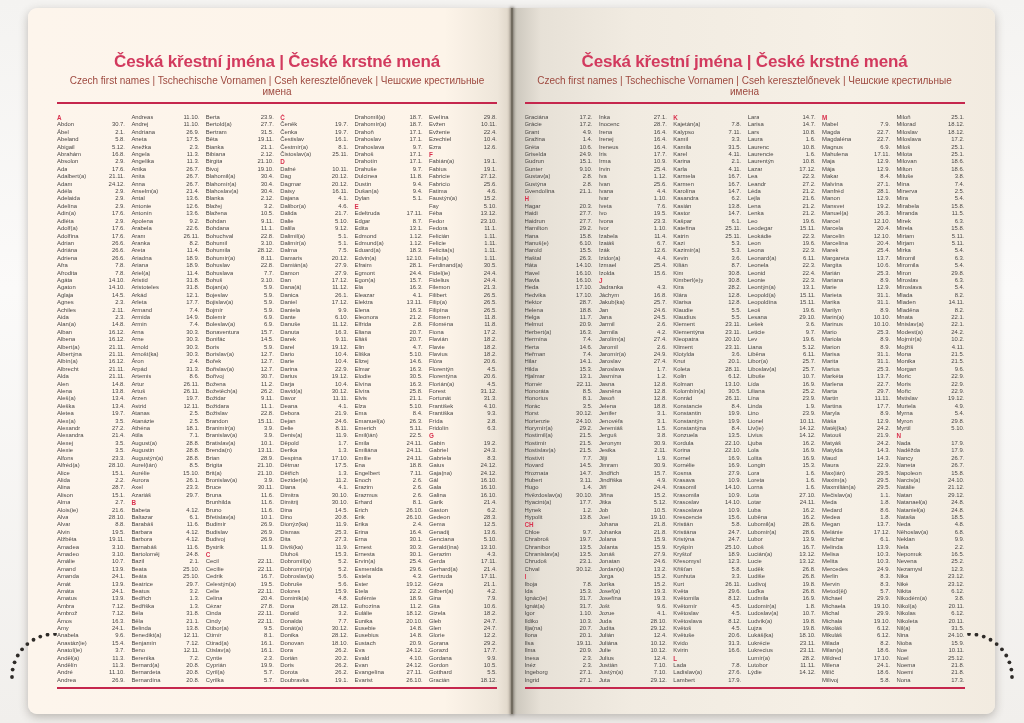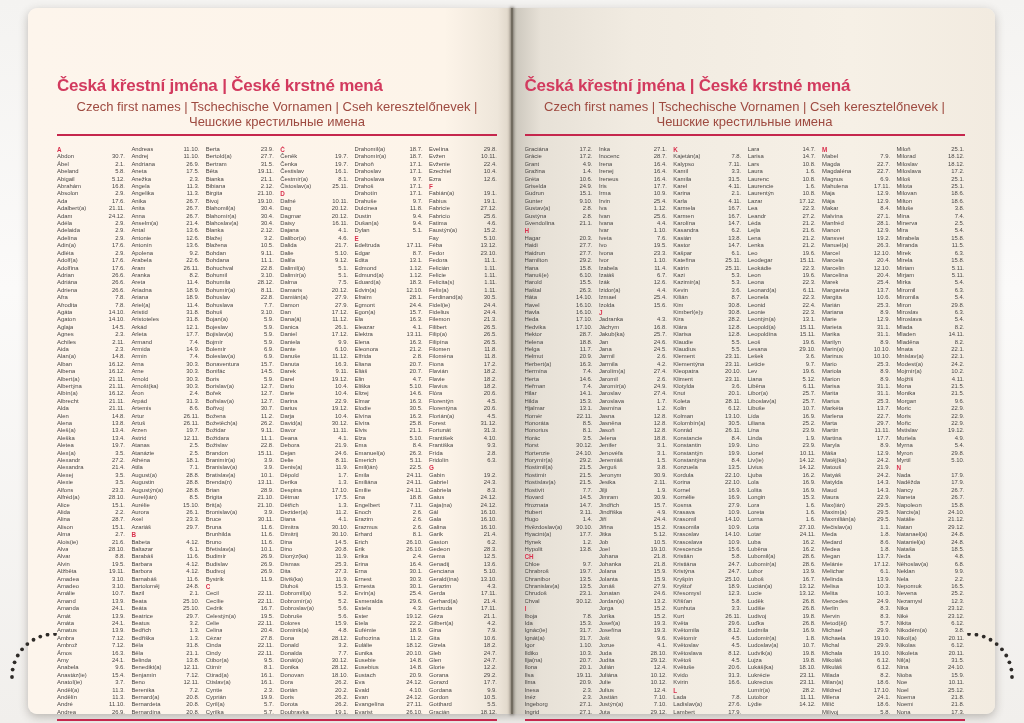--- a/index.html
+++ b/index.html
@@ -10,23 +10,23 @@
   .page{width:50%;height:100%;position:relative;box-sizing:border-box;}
   .page-left{background:linear-gradient(to right,#fdf5ec 0%,#fdf4e9 86%,#eee6da 97%,#ddd4c6 100%);
     border-radius:9px 0 0 9px;}
   .page-right{background:linear-gradient(to right,#c9c4ba 0%,#e7e1d7 6%,#f1ebe1 25%,#f6f0e6 70%,#f2ebe0 100%);
     border-radius:0 9px 9px 0;}
   .spine{position:absolute;left:50%;top:0;width:2px;height:100%;margin-left:-1px;
     background:#716b5f;box-shadow:0 0 3px 1px rgba(60,55,45,.55);}
   .content{position:absolute;top:0;height:100%;width:440px;box-sizing:border-box;}
   .page-left .content{left:29px;}
   .page-right .content{left:13px;}
-  .ptitle{margin-top:68px;font-size:17px;font-weight:bold;
+  .ptitle{margin-top:44px;text-align:center;font-size:17px;font-weight:bold;
     color:#d23a5e;letter-spacing:-0.2px;}
-  .psub{margin-top:3px;text-align:center;font-size:13px;color:#9e4a40;}
+  .psub{margin-top:3px;text-align:center;font-size:10px;color:#9e4a40;}
   .rule{height:2px;background:#c5274d;margin-top:5px;}
   .rule-bottom{height:2px;background:#c5274d;margin-top:2px;}
   .cols{display:flex;justify-content:space-between;margin-top:10px;height:571px;overflow:hidden;}
   .col{width:68px;flex:none;}
   .row{display:flex;justify-content:space-between;height:7.42px;line-height:7.45px;
     font-size:5.9px;color:#4a4745;}
   .row .n{white-space:nowrap;overflow:hidden;}
   .row .d{white-space:nowrap;margin-left:2px;}
   .row.hdr{color:#d9304d;font-weight:bold;font-size:6.3px;}
   .corner-dots{position:absolute;bottom:0;width:70px;height:90px;}

